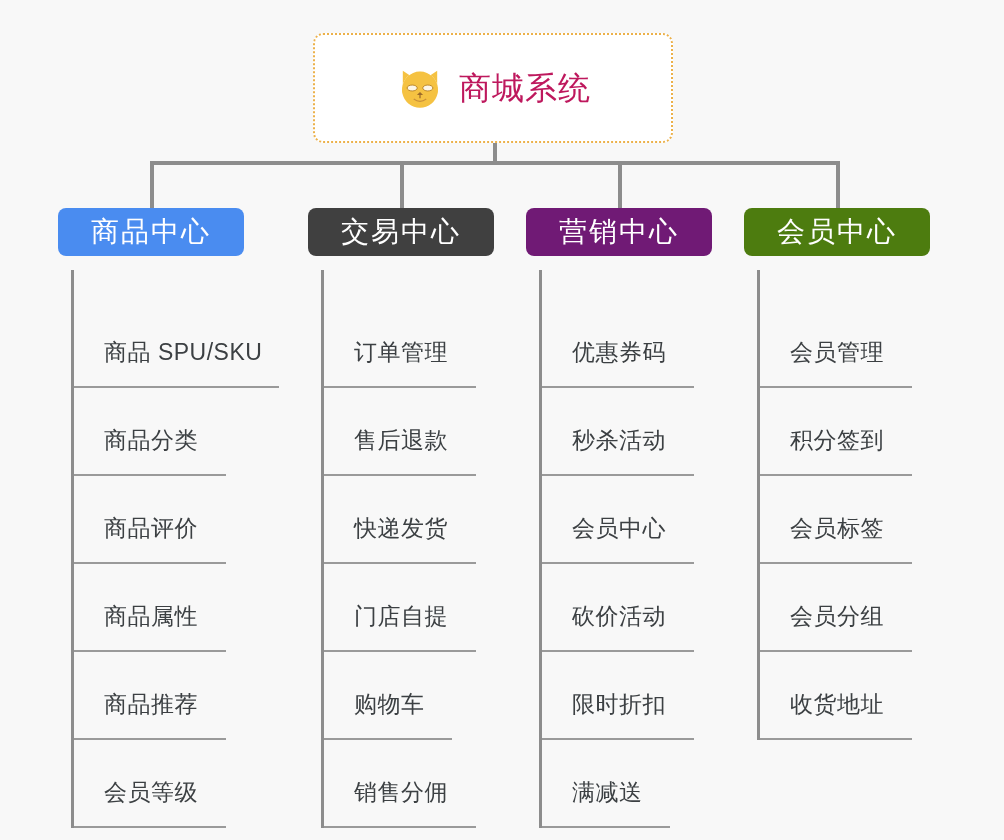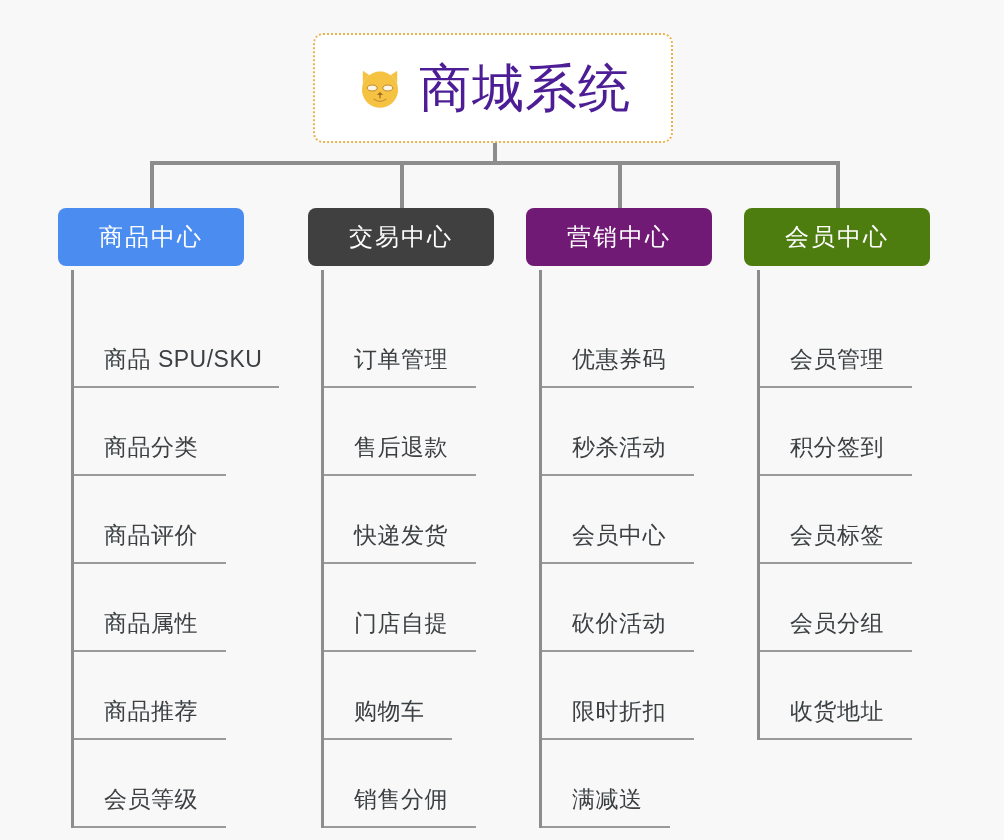--- a/index.html
+++ b/index.html
@@ -35,23 +35,23 @@
     justify-content: center;
     gap: 14px;
   }
   .root-emoji {
     width: 50px;
     height: 50px;
     flex: 0 0 auto;
     display: block;
   }
   .root-title {
-    font-size: 52px;
+    font-size: 32px;
     line-height: 1;
-    color: #4c1d95;
+    color: #be185d;
     letter-spacing: 1px;
     white-space: nowrap;
   }
 
   
   .conn {
     position: absolute;
     background: #8d8d8d;
   }
   .conn-stem-root { left: 493px; top: 143px; width: 4px; height: 22px; }
@@ -67,27 +67,27 @@
     position: absolute;
     top: 208px;
     width: 230px;
   }
   .column.col1 { left: 58px; }
   .column.col2 { left: 308px; }
   .column.col3 { left: 526px; }
   .column.col4 { left: 744px; }
 
   .cat-header {
-    height: 58px;
+    height: 48px;
     border-radius: 8px;
     display: flex;
     align-items: center;
     justify-content: center;
     color: #ffffff;
-    font-size: 24px;
+    font-size: 28px;
     letter-spacing: 2px;
     box-sizing: border-box;
   }
   .col1 .cat-header { width: 186px; background: #4a8cf0; }
   .col2 .cat-header { width: 186px; background: #404040; }
   .col3 .cat-header { width: 186px; background: #701a75; }
   .col4 .cat-header { width: 186px; background: #4d7c0f; }
 
   
   .col-stem {
@@ -110,21 +110,21 @@
   .item {
     position: relative;
     height: 88px;
     display: flex;
     align-items: flex-end;
     box-sizing: border-box;
   }
   .item-label {
     display: inline-block;
     margin-left: 30px;
-    padding-bottom: 13px;
+    padding-bottom: 20px;
     font-size: 23px;
     color: #3c4043;
     white-space: nowrap;
     letter-spacing: 0.5px;
   }
   .item-rule {
     position: absolute;
     left: 0;
     bottom: 0;
     height: 2px;

